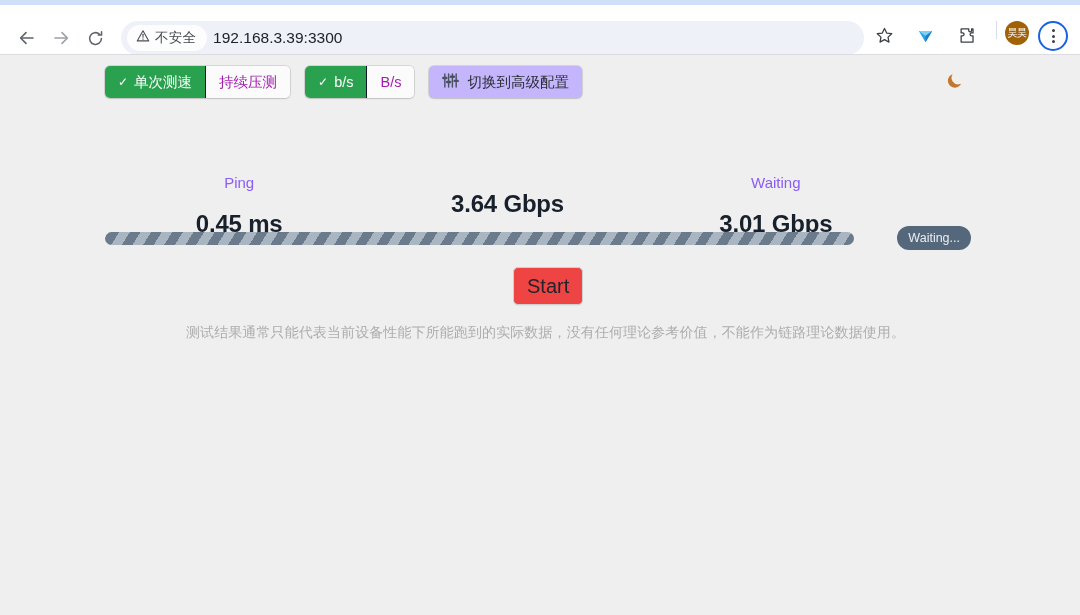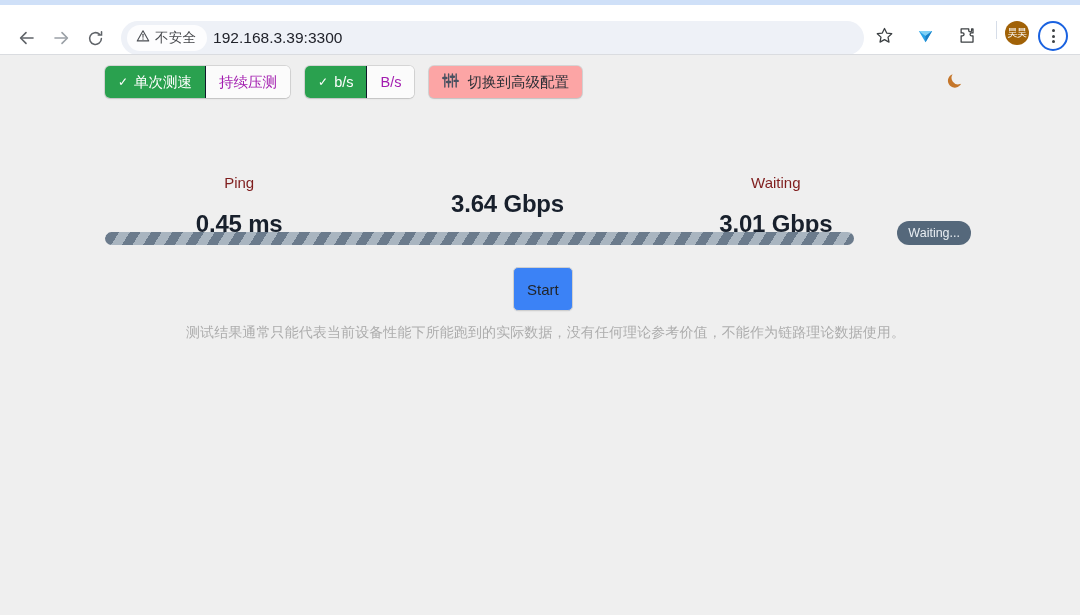--- a/index.html
+++ b/index.html
@@ -206,21 +206,21 @@
   }
 
   #btn-advanced {
     height: 32px;
     display: flex;
     align-items: center;
     gap: 8px;
     padding: 0 13px;
     font-size: 14.5px;
     color: #2b2f36;
-    background: #fca5a5;
+    background: #c4b5fd;
     border-radius: 5px;
     box-shadow: 0 0 0 1px rgba(0,0,0,0.10), 0 1px 2px rgba(0,0,0,0.10);
     cursor: pointer;
     white-space: nowrap;
   }
 
   #theme-toggle {
     position: absolute;
     top: 13px;
     left: 940px;
@@ -233,42 +233,42 @@
   #stats {
     position: absolute;
     top: 118px;
     left: 105px;
     width: 805px;
     display: flex;
   }
   .stat { width: 33.3333%; text-align: center; }
   .stat-label {
     font-size: 15px;
-    color: #7f1d1d;
+    color: #8b5cf6;
     line-height: 20px;
     font-weight: 400;
   }
   .stat-value {
     font-size: 24px;
     font-weight: bold;
     color: #18202c;
     line-height: 34px;
     letter-spacing: -0.2px;
     margin-top: 14px;
   }
 
   
   #progress-wrap {
     position: absolute;
     top: 176px;
     left: 105px;
     width: 866px;
     height: 14px;
     display: flex;
-    align-items: flex-end;
+    align-items: center;
     gap: 32px;
   }
   #progress-track {
     width: 806px;
     height: 13px;
     border-radius: 7px;
     background-image: repeating-linear-gradient(
       -58deg,
       #6b7b8c 0px, #6b7b8c 9px,
       #a9b5c0 9px, #a9b5c0 18px
@@ -287,27 +287,27 @@
     align-items: center;
     white-space: nowrap;
   }
 
   
   #start-btn {
     position: absolute;
     top: 212px;
     left: 513px;
     min-width: 53px;
-    height: 44px;
+    height: 38px;
     padding: 0 13px;
-    background: #3b82f6;
+    background: #ef4444;
     border: 1px solid #cfcfcf;
     border-radius: 5px;
     font-family: "Liberation Sans", sans-serif;
-    font-size: 15px;
+    font-size: 20px;
     color: #21252b;
     cursor: pointer;
     box-shadow: 0 1px 1px rgba(0,0,0,0.04);
   }
 
   
   #disclaimer {
     position: absolute;
     top: 269px;
     left: 0;

